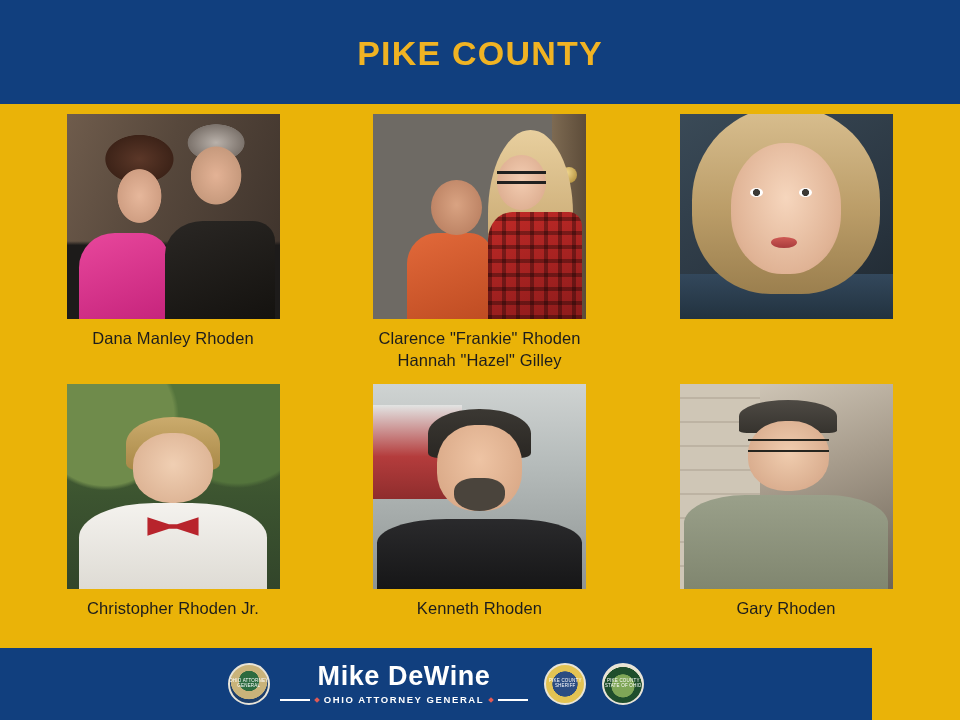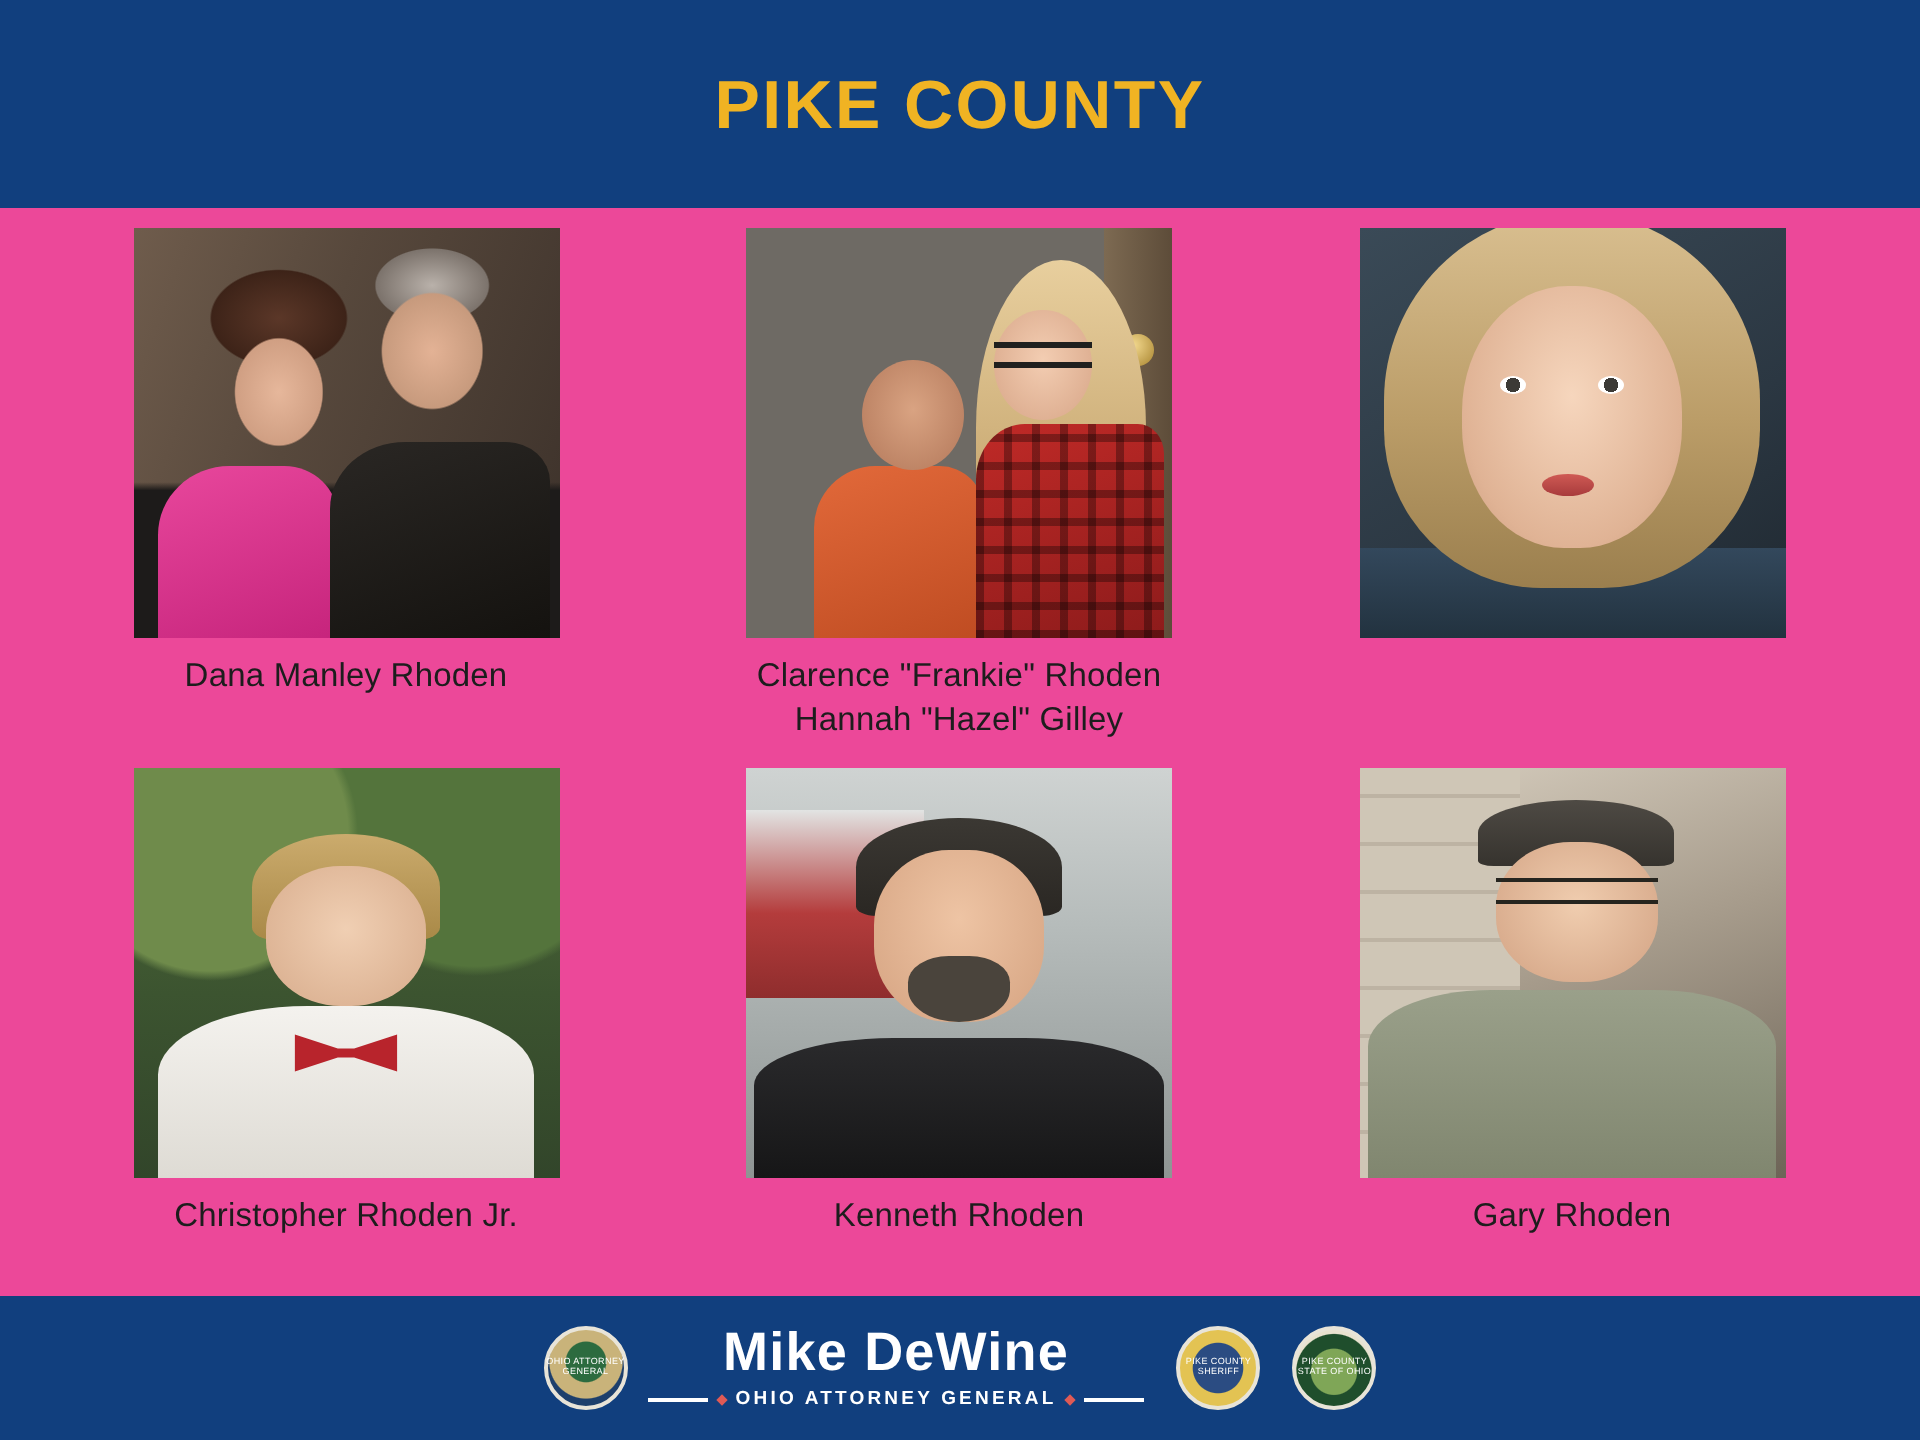--- a/index.html
+++ b/index.html
@@ -9,21 +9,21 @@
     height: 720px;
     overflow: hidden;
     background: #ffffff;
     font-family: "Liberation Sans", sans-serif;
   }
 
   .graphic {
     position: relative;
     width: 960px;
     height: 720px;
-    background: #ec4899;
+    background: #eab308;
   }
 
   
   .header {
     position: absolute;
     left: 0; top: 0;
     width: 960px;
     height: 104px;
     background: #113f7e;
     display: flex;
@@ -338,21 +338,21 @@
     left: 2%; bottom: 0;
     width: 96%; height: 46%;
     background: linear-gradient(180deg, #9aa08a 0%, #80866f 100%);
     border-radius: 30% 30% 0 0;
   }
 
   
   .footer {
     position: absolute;
     left: 0; bottom: 0;
-    width: 960px;
+    width: 872px;
     height: 72px;
     background: #113f7e;
     display: flex;
     align-items: center;
     justify-content: center;
     gap: 16px;
   }
   .footer-brand {
     display: flex;
     align-items: center;

